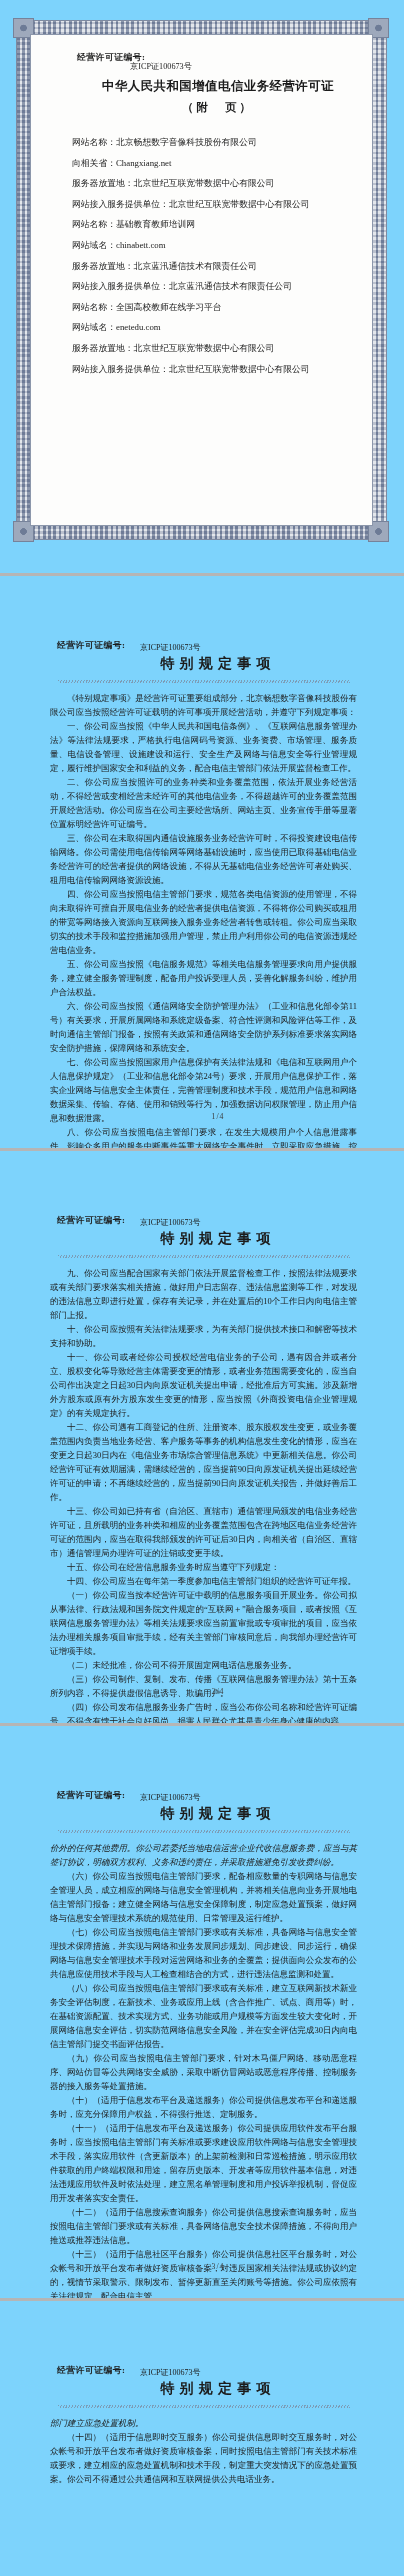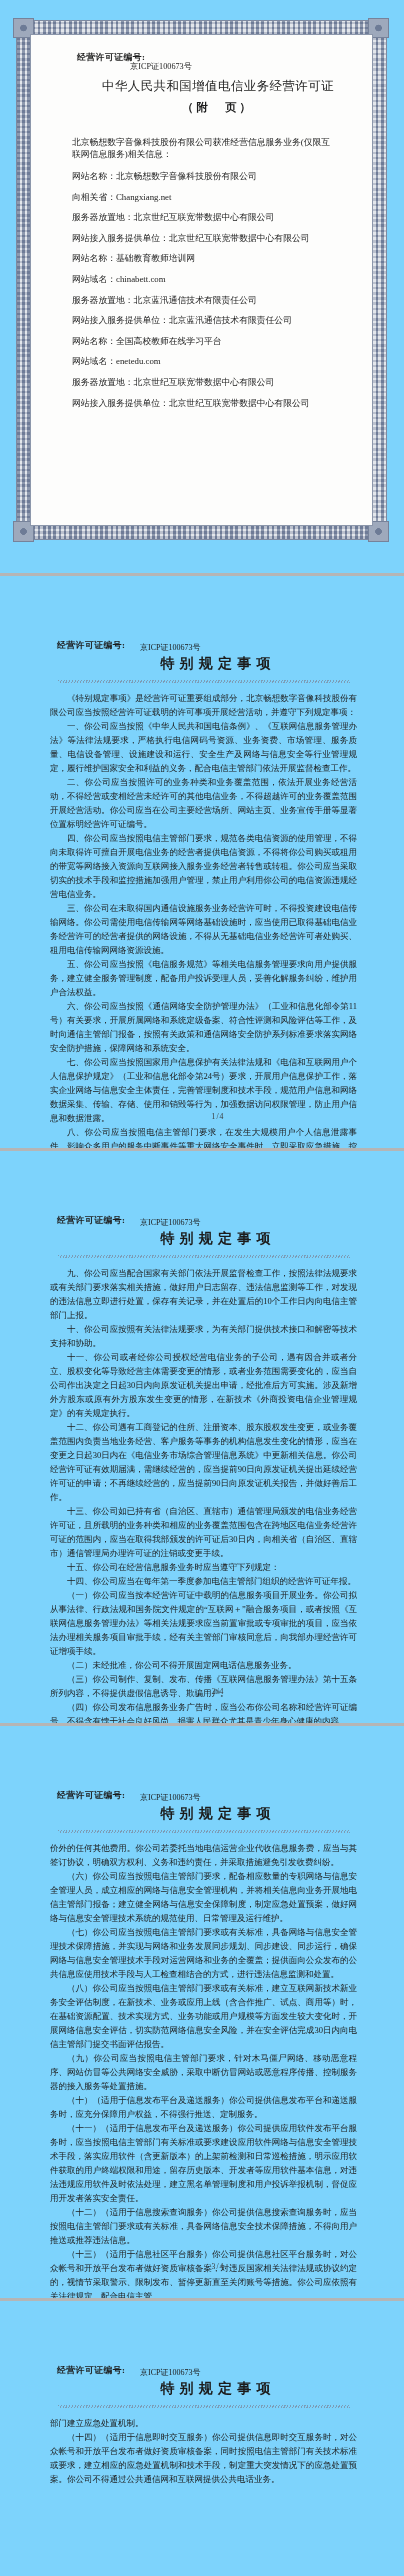--- a/index.html
+++ b/index.html
@@ -20,58 +20,57 @@
   .frame-inner{position:absolute;left:13px;top:13px;right:13px;bottom:13px;
     background:#fdfdfc;border:0.5px solid #8c97ab;}
   .corner{position:absolute;width:20.6px;height:20.6px;background:#9ea9bc;border:0.5px solid #76829a;
     background-image:radial-gradient(circle at 50% 50%,#6d7b96 0 3.1px,transparent 3.6px);box-sizing:border-box;}
   .corner.tl{left:-3.1px;top:-3.1px;} .corner.tr{right:-3.1px;top:-3.1px;}
   .corner.bl{left:-3.1px;bottom:-3.1px;} .corner.br{right:-3.1px;bottom:-3.1px;}
 
   .cover-no-label{position:absolute;left:77px;top:52px;font-size:8.8px;font-weight:bold;letter-spacing:0.5px;}
   .cover-no-value{position:absolute;left:130px;top:61px;font-size:8.2px;}
   .cover-title{position:absolute;left:31px;right:31px;top:78px;text-align:center;
-    font-size:12.4px;font-weight:normal;letter-spacing:0.5px;}
+    font-size:12.4px;font-weight:bold;letter-spacing:0.5px;}
   .cover-subtitle{position:absolute;left:31px;right:31px;top:100px;text-align:center;
     font-size:11.3px;font-weight:bold;letter-spacing:3.1px;}
   .cover-body{position:absolute;left:72px;top:136px;width:260px;font-size:8.8px;line-height:12.4px;}
   .cover-body .entry{margin:0 0 8.2px 0;}
   .cover-body .intro{margin:0 0 9.3px 0;}
 
   
   .p-label{position:absolute;left:57px;top:64px;font-size:8.8px;font-weight:bold;letter-spacing:0.5px;}
   .p-no{position:absolute;left:140px;top:66px;font-size:8px;}
   .p-title{position:absolute;left:0;width:100%;top:79px;text-align:center;
     font-size:14px;font-weight:bold;letter-spacing:5.2px;font-family:Liberation Mono, monospace;}
   .p-divider{position:absolute;left:58px;width:292px;top:104px;height:2.6px;opacity:.7;
     background:repeating-linear-gradient(115deg,#7c8699 0 1px,transparent 1px 2.6px);}
   .p-body{position:absolute;left:50px;top:115px;width:307px;font-size:8.5px;
     line-height:14px;text-align:justify;}
   .p-body p{margin:0;text-indent:2em;}
-  .p-body p.cont{text-indent:0;}
+  .p-body p.cont{text-indent:0;font-style:italic;}
   .p-num{position:absolute;left:0;width:100%;bottom:27px;text-align:center;
     font-size:7.7px;color:#3a3a3a;letter-spacing:1px;}
 </style>
 </head>
 <body>
 
 <div class="page cover">
   <div class="frame-outer">
     <div class="corner tl"></div>
     <div class="corner tr"></div>
     <div class="corner bl"></div>
     <div class="corner br"></div>
     <div class="frame-inner"></div>
   </div>
   <div class="cover-no-label">经营许可证编号:</div>
   <div class="cover-no-value">京ICP证100673号</div>
   <div class="cover-title">中华人民共和国增值电信业务经营许可证</div>
   <div class="cover-subtitle">（附　页）</div>
   <div class="cover-body">
-    <div class="intro">北京畅想数字音像科技股份有限公司获准经营信息服务业务(仅限互联网信息服务)相关信息：</div>
     <div>
         <div class="entry">网站名称：北京畅想数字音像科技股份有限公司</div>
         <div class="entry">向相关省：Changxiang.net</div>
         <div class="entry">服务器放置地：北京世纪互联宽带数据中心有限公司</div>
         <div class="entry">网站接入服务提供单位：北京世纪互联宽带数据中心有限公司</div>
         <div class="entry">网站名称：基础教育教师培训网</div>
         <div class="entry">网站域名：chinabett.com</div>
         <div class="entry">服务器放置地：北京蓝汛通信技术有限责任公司</div>
         <div class="entry">网站接入服务提供单位：北京蓝汛通信技术有限责任公司</div>
         <div class="entry">网站名称：全国高校教师在线学习平台</div>
@@ -85,40 +84,40 @@
 
 <div class="page prov">
   <div class="p-label">经营许可证编号:</div>
   <div class="p-no">京ICP证100673号</div>
   <div class="p-title">特别规定事项</div>
   <div class="p-divider"></div>
   <div class="p-body">
       <p>《特别规定事项》是经营许可证重要组成部分，北京畅想数字音像科技股份有限公司应当按照经营许可证载明的许可事项开展经营活动，并遵守下列规定事项：</p>
       <p>一、你公司应当按照《中华人民共和国电信条例》、《互联网信息服务管理办法》等法律法规要求，严格执行电信网码号资源、业务资费、市场管理、服务质量、电信设备管理、设施建设和运行、安全生产及网络与信息安全等行业管理规定，履行维护国家安全和利益的义务，配合电信主管部门依法开展监督检查工作。</p>
       <p>二、你公司应当按照许可的业务种类和业务覆盖范围，依法开展业务经营活动，不得经营或变相经营未经许可的其他电信业务，不得超越许可的业务覆盖范围开展经营活动。你公司应当在公司主要经营场所、网站主页、业务宣传手册等显著位置标明经营许可证编号。</p>
+      <p>三、你公司在未取得国内通信设施服务业务经营许可时，不得投资建设电信传输网络。你公司需使用电信传输网等网络基础设施时，应当使用已取得基础电信业务经营许可的经营者提供的网络设施，不得从无基础电信业务经营许可者处购买、租用电信传输网网络资源设施。</p>
       <p>四、你公司应当按照电信主管部门要求，规范各类电信资源的使用管理，不得向未取得许可擅自开展电信业务的经营者提供电信资源，不得将你公司购买或租用的带宽等网络接入资源向互联网接入服务业务经营者转售或转租。你公司应当采取切实的技术手段和监控措施加强用户管理，禁止用户利用你公司的电信资源违规经营电信业务。</p>
-      <p>三、你公司在未取得国内通信设施服务业务经营许可时，不得投资建设电信传输网络。你公司需使用电信传输网等网络基础设施时，应当使用已取得基础电信业务经营许可的经营者提供的网络设施，不得从无基础电信业务经营许可者处购买、租用电信传输网网络资源设施。</p>
       <p>五、你公司应当按照《电信服务规范》等相关电信服务管理要求向用户提供服务，建立健全服务管理制度，配备用户投诉受理人员，妥善化解服务纠纷，维护用户合法权益。</p>
       <p>六、你公司应当按照《通信网络安全防护管理办法》（工业和信息化部令第11号）有关要求，开展所属网络和系统定级备案、符合性评测和风险评估等工作，及时向通信主管部门报备，按照有关政策和通信网络安全防护系列标准要求落实网络安全防护措施，保障网络和系统安全。</p>
       <p>七、你公司应当按照国家用户信息保护有关法律法规和《电信和互联网用户个人信息保护规定》（工业和信息化部令第24号）要求，开展用户信息保护工作，落实企业网络与信息安全主体责任，完善管理制度和技术手段，规范用户信息和网络数据采集、传输、存储、使用和销毁等行为，加强数据访问权限管理，防止用户信息和数据泄露。</p>
       <p>八、你公司应当按照电信主管部门要求，在发生大规模用户个人信息泄露事件、影响众多用户的服务中断事件等重大网络安全事件时，立即采取应急措施，控制影响范围，消除事件危害，并第一时间向电信主管部门报告，根据电信主管部门要求采取应急处置措施。</p>
     </div>
   <div class="p-num">1/4</div>
 </div>
 <div class="page-gap"></div>
 
 <div class="page prov">
   <div class="p-label">经营许可证编号:</div>
   <div class="p-no">京ICP证100673号</div>
   <div class="p-title">特别规定事项</div>
   <div class="p-divider"></div>
   <div class="p-body">
       <p>九、你公司应当配合国家有关部门依法开展监督检查工作，按照法律法规要求或有关部门要求落实相关措施，做好用户日志留存、违法信息监测等工作，对发现的违法信息立即进行处置，保存有关记录，并在处置后的10个工作日内向电信主管部门上报。</p>
       <p>十、你公司应按照有关法律法规要求，为有关部门提供技术接口和解密等技术支持和协助。</p>
-      <p>十一、你公司或者经你公司授权经营电信业务的子公司，遇有因合并或者分立、股权变化等导致经营主体需要变更的情形，或者业务范围需要变化的，应当自公司作出决定之日起30日内向原发证机关提出申请，经批准后方可实施。涉及新增外方股东或原有外方股东发生变更的情形，在新技术《外商投资电信企业管理规定》的有关规定执行。</p>
+      <p>十一、你公司或者经你公司授权经营电信业务的子公司，遇有因合并或者分立、股权变化等导致经营主体需要变更的情形，或者业务范围需要变化的，应当自公司作出决定之日起30日内向原发证机关提出申请，经批准后方可实施。涉及新增外方股东或原有外方股东发生变更的情形，应当按照《外商投资电信企业管理规定》的有关规定执行。</p>
       <p>十二、你公司遇有工商登记的住所、注册资本、股东股权发生变更，或业务覆盖范围内负责当地业务经营、客户服务等事务的机构信息发生变化的情形，应当在变更之日起30日内在《电信业务市场综合管理信息系统》中更新相关信息。你公司经营许可证有效期届满，需继续经营的，应当提前90日向原发证机关提出延续经营许可证的申请；不再继续经营的，应当提前90日向原发证机关报告，并做好善后工作。</p>
       <p>十三、你公司如已持有省（自治区、直辖市）通信管理局颁发的电信业务经营许可证，且所载明的业务种类和相应的业务覆盖范围包含在跨地区电信业务经营许可证的范围内，应当在取得我部颁发的许可证后30日内，向相关省（自治区、直辖市）通信管理局办理许可证的注销或变更手续。</p>
       <p>十五、你公司在经营信息服务业务时应当遵守下列规定：</p>
       <p>十四、你公司应当在每年第一季度参加电信主管部门组织的经营许可证年报。</p>
       <p>（一）你公司应当按本经营许可证中载明的信息服务项目开展业务。你公司拟从事法律、行政法规和国务院文件规定的“互联网＋”融合服务项目，或者按照《互联网信息服务管理办法》等相关法规要求应当前置审批或专项审批的项目，应当依法办理相关服务项目审批手续，经有关主管部门审核同意后，向我部办理经营许可证增项手续。</p>
       <p>（二）未经批准，你公司不得开展固定网电话信息服务业务。</p>
       <p>（三）你公司制作、复制、发布、传播《互联网信息服务管理办法》第十五条所列内容，不得提供虚假信息诱导、欺骗用户。</p>
       <p>（四）你公司发布信息服务业务广告时，应当公布你公司名称和经营许可证编号，不得含有悖于社会良好风尚、损害人民群众尤其是青少年身心健康的内容。</p>
     </div>
   <div class="p-num">2/4</div>

